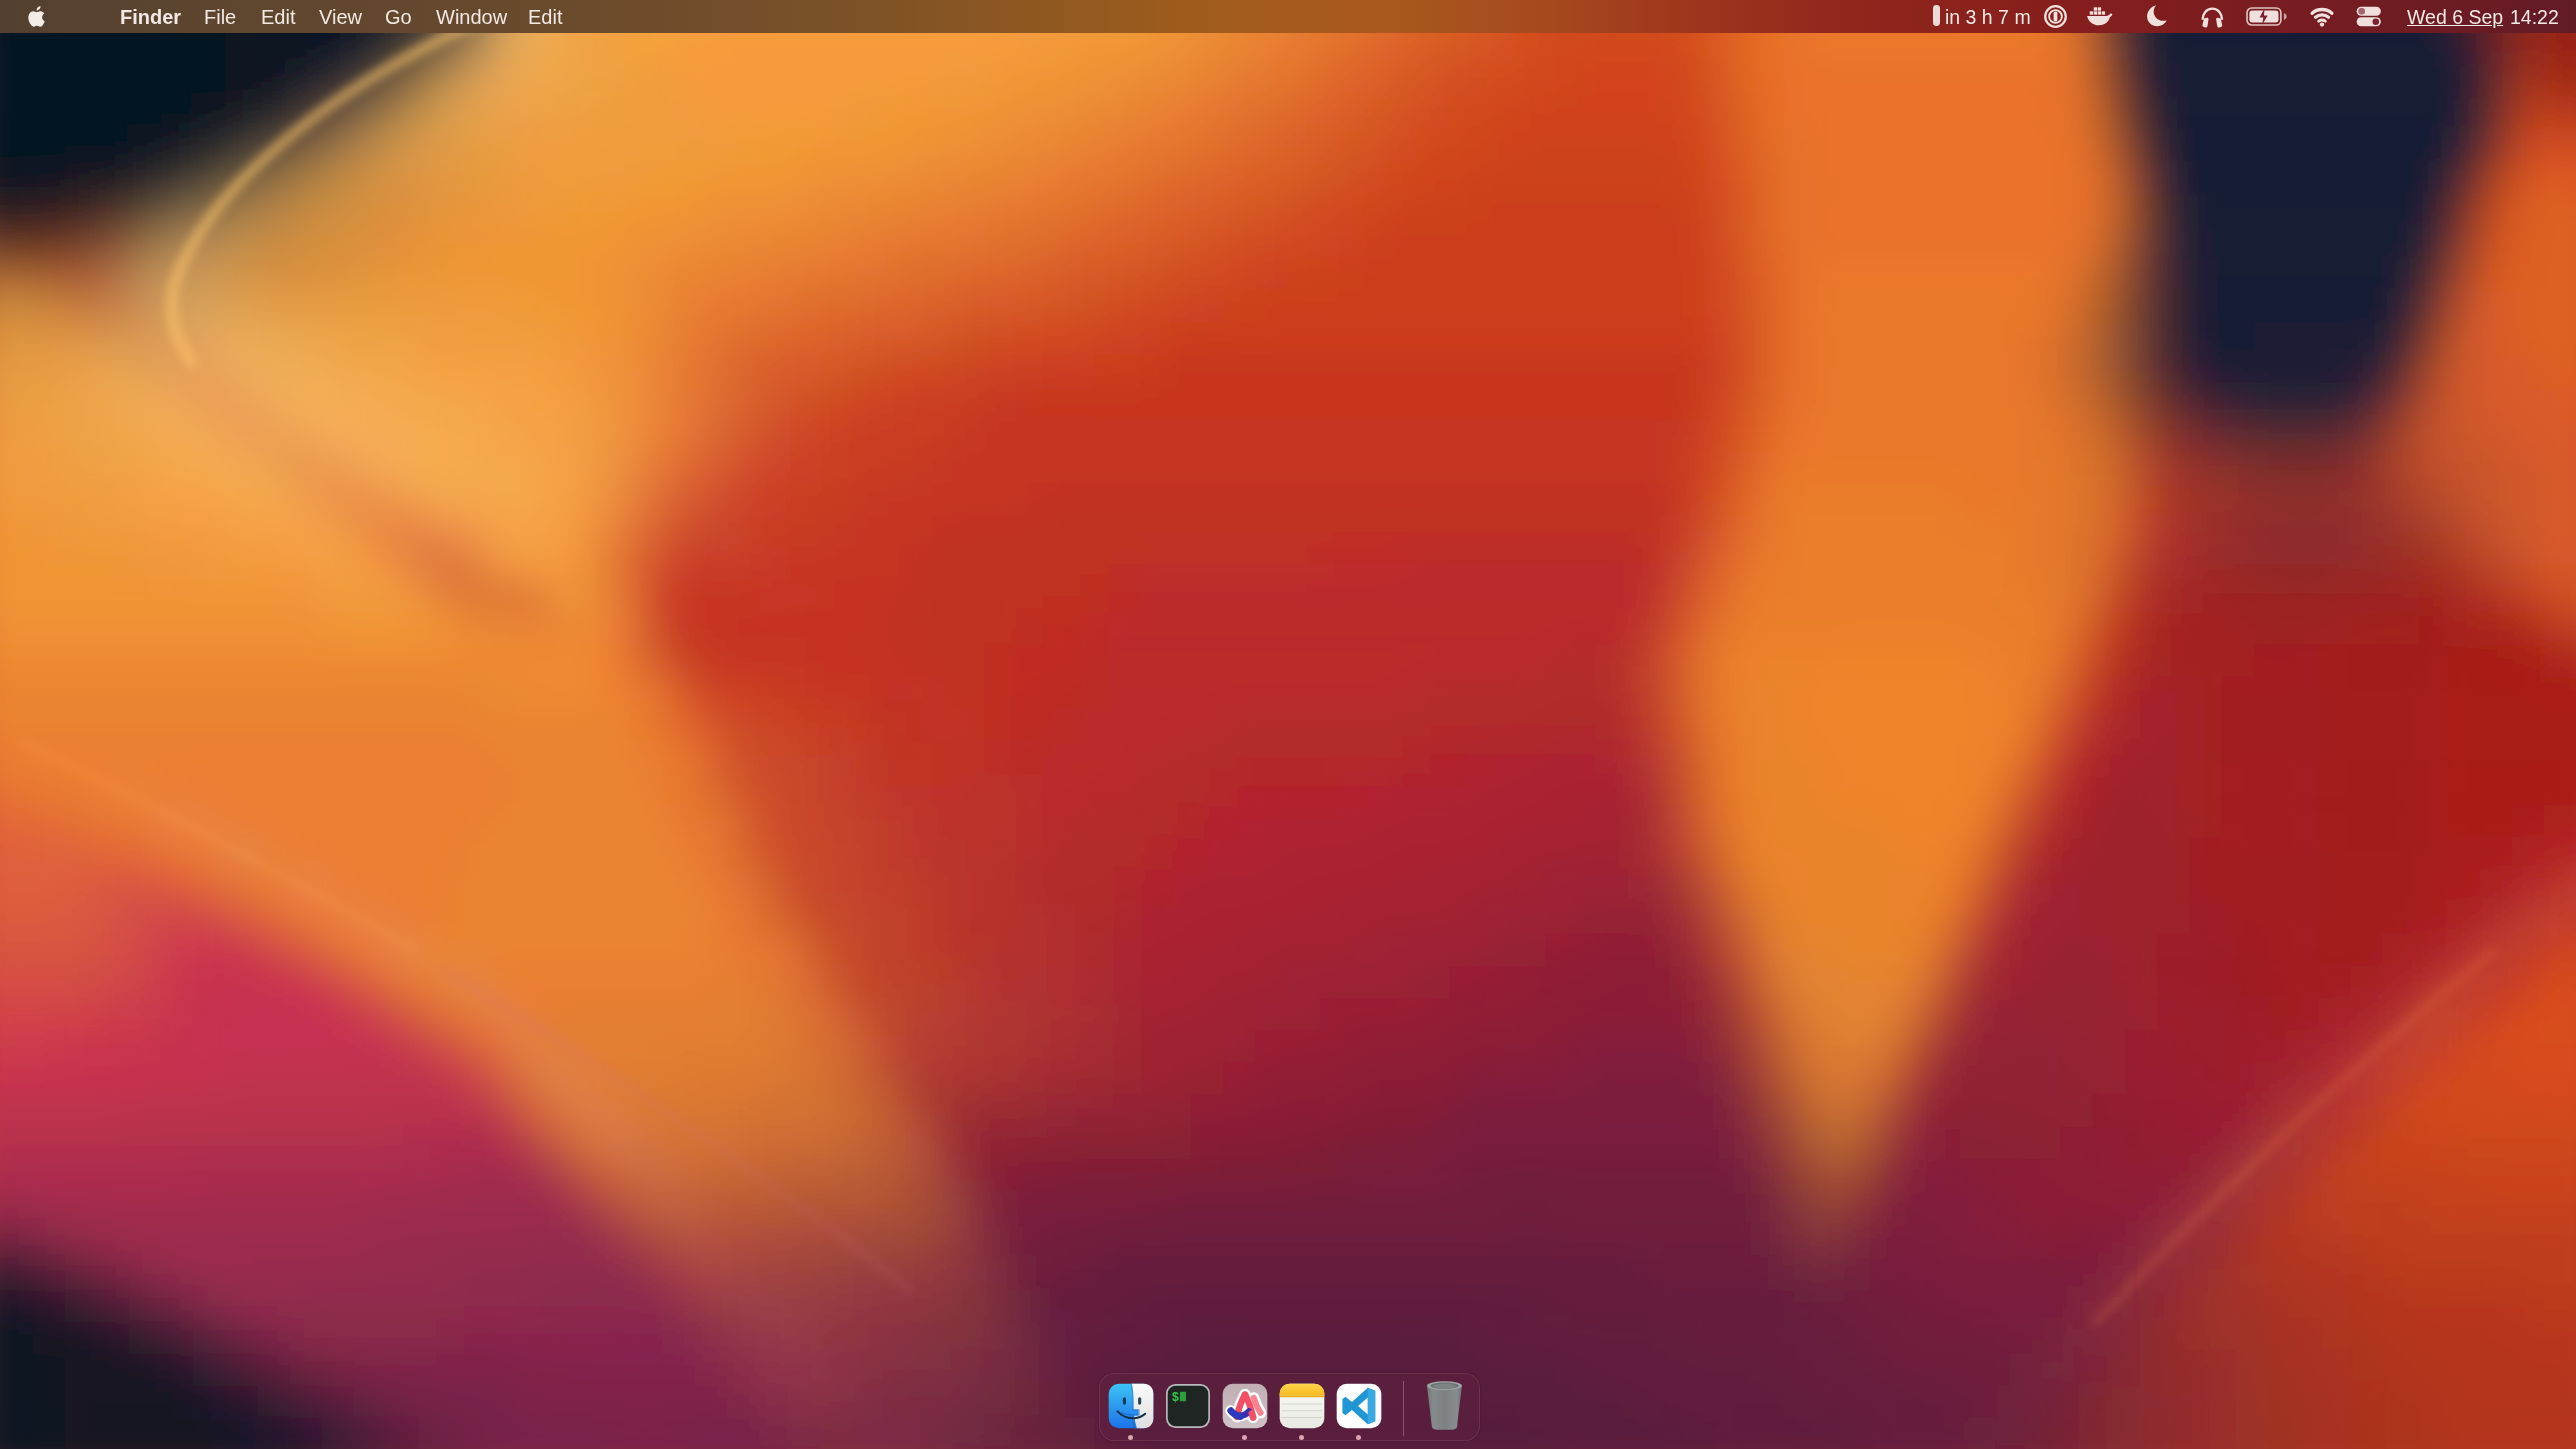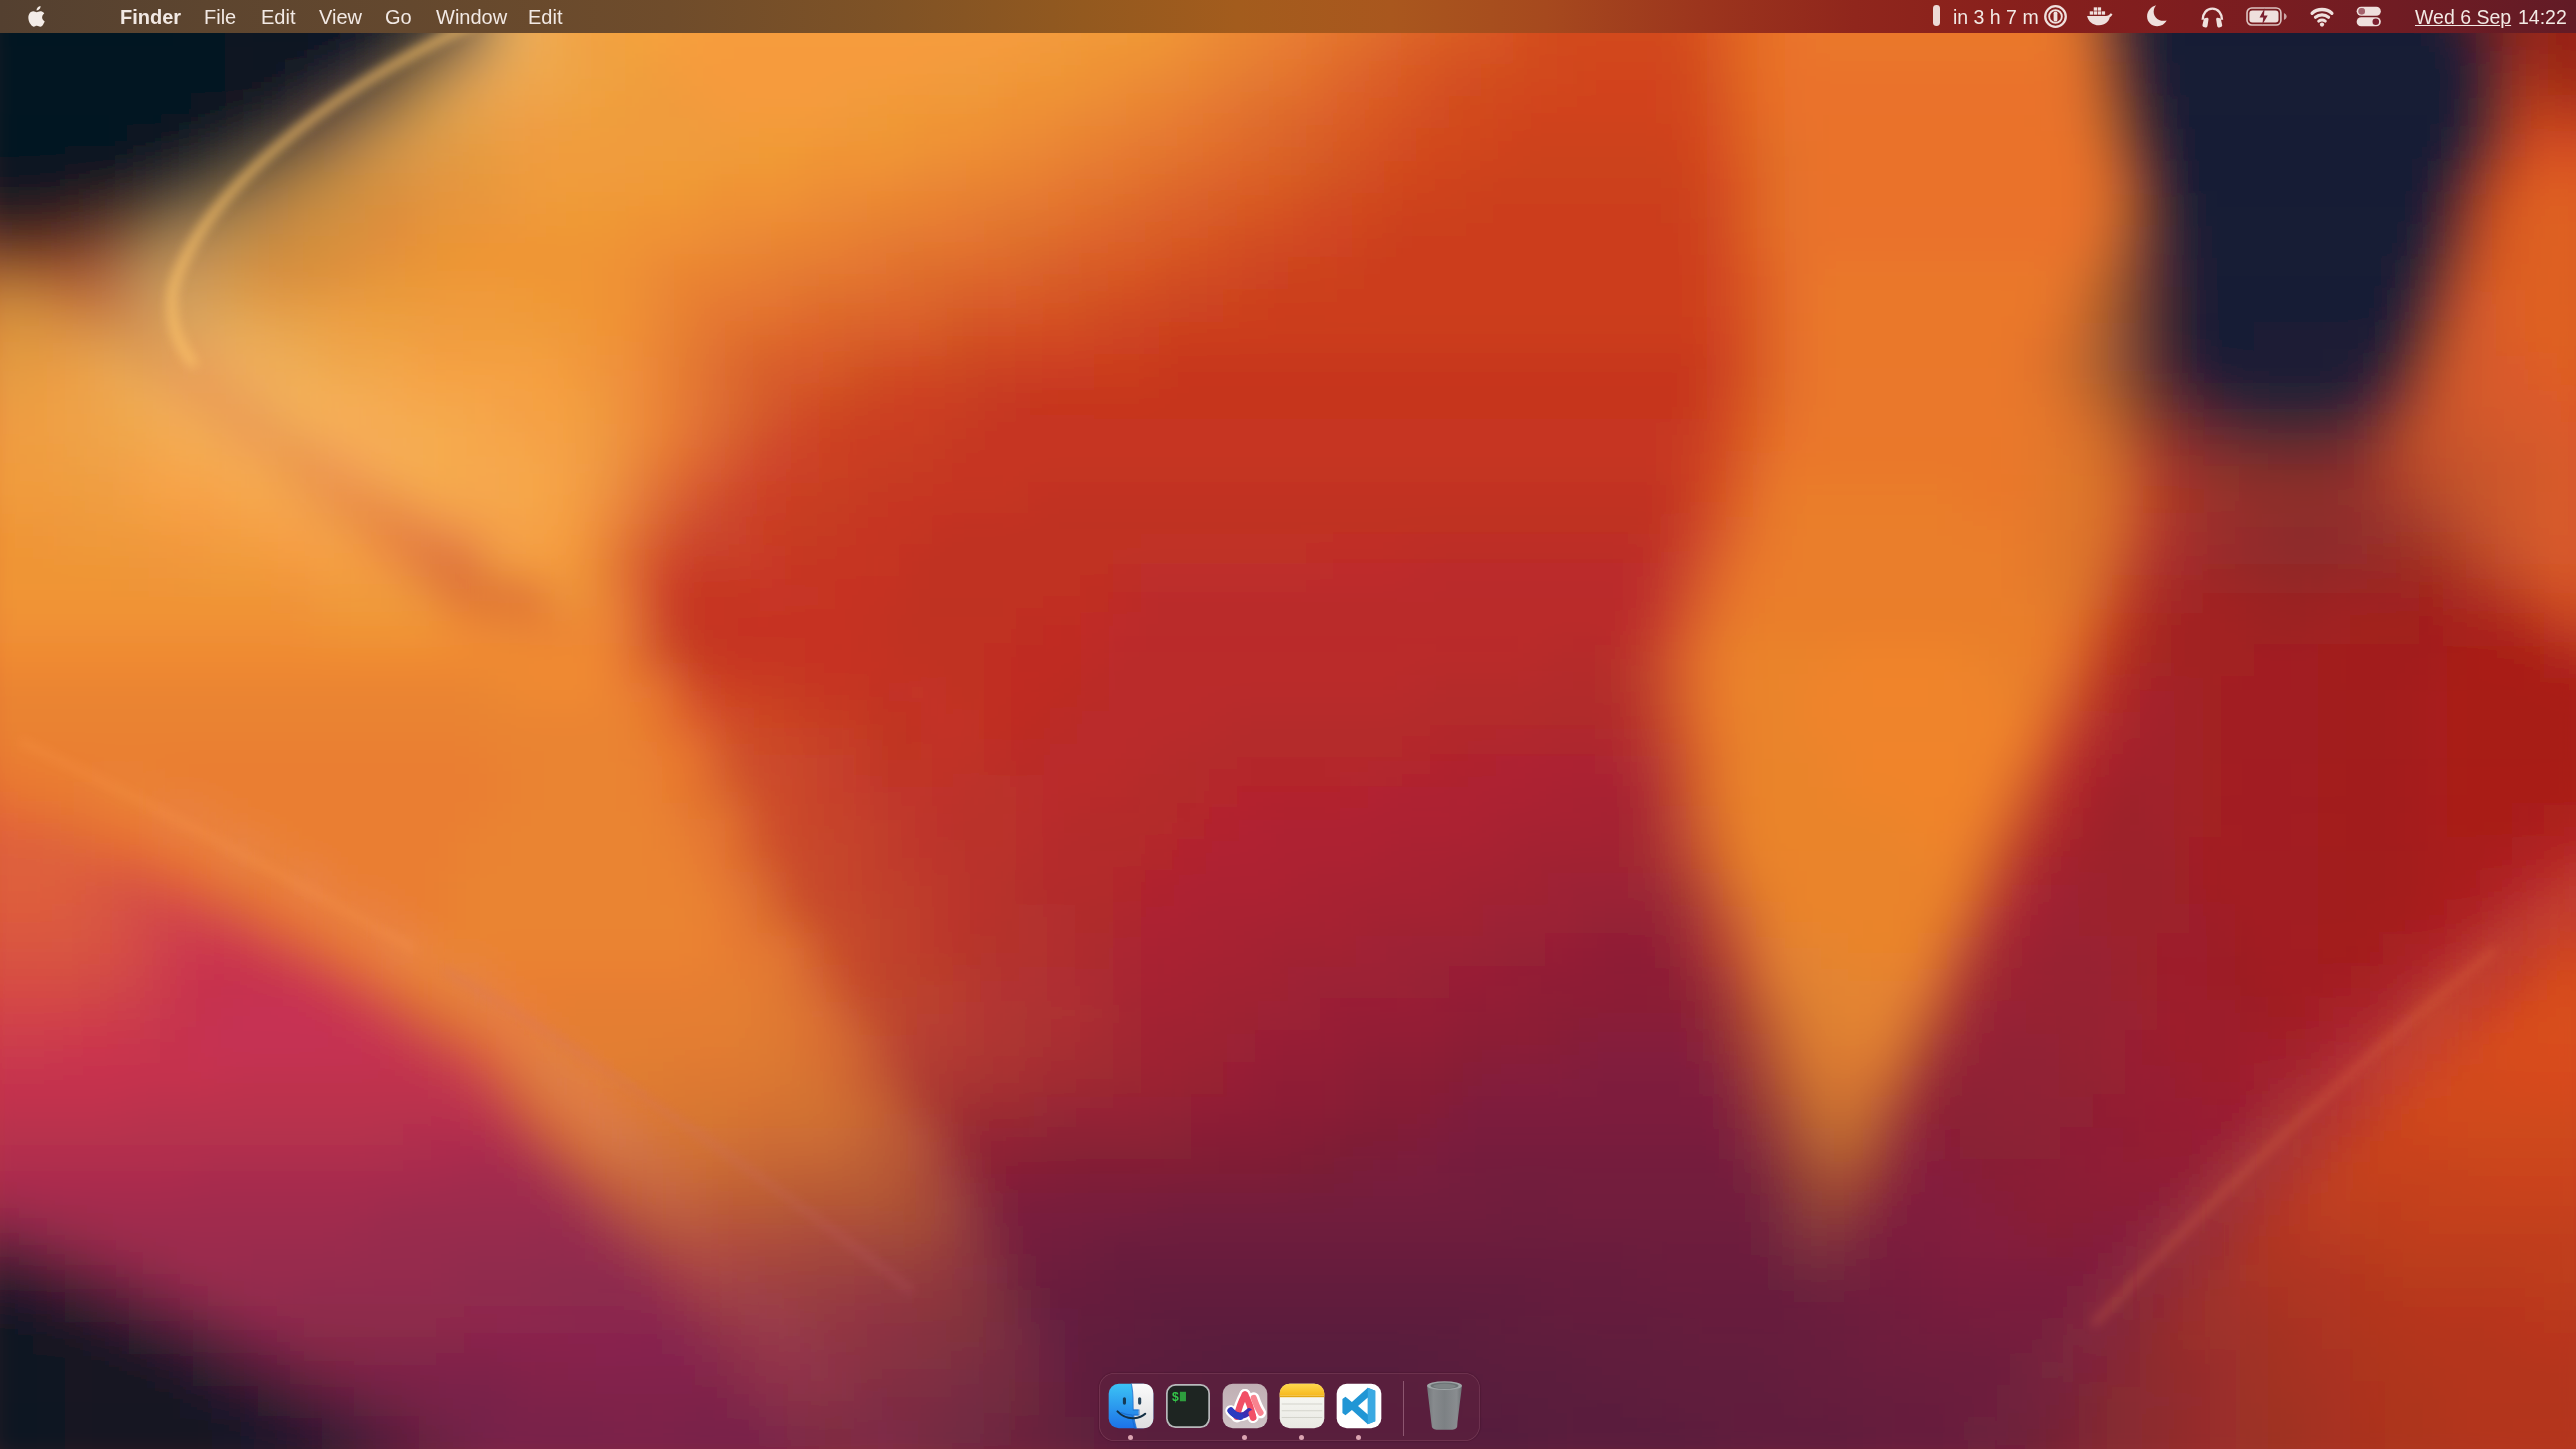--- a/index.html
+++ b/index.html
@@ -1,21 +1,21 @@
 <!DOCTYPE html>
 <html style="font-size:10.7px"><head>
 <meta charset="utf-8">
 <style>
   html,body{margin:0;padding:0;width:2576px;height:1449px;overflow:hidden;background:#c23a22;font-family:"Liberation Sans",sans-serif;}
   svg.full{position:absolute;left:0;top:0;width:2576px;height:1449px;}
   #menubar{position:absolute;left:0;top:0;width:2576px;height:33px;
     background:linear-gradient(90deg,#544030 0%,#5d452f 8%,#64482e 16%,#6f4c2b 26%,#7e5226 34%,#93591f 42%,#a35c1d 48%,#a9571e 54%,#a6491e 60%,#9c351d 66%,#90261c 72%,#88201c 78%,#7e1d1f 85%,#701c23 93%,#621b26 100%);
     color:#f2e9e4;font-size:20px;}
   .mi{position:absolute;top:0;height:33px;line-height:35px;white-space:nowrap;margin-left:48px;}
-  .mr{position:absolute;top:0;height:33px;line-height:35px;white-space:nowrap;margin-left:8px;}
+  .mr{position:absolute;top:0;height:33px;line-height:35px;white-space:nowrap;}
 </style>
 </head>
 <body>
 <svg class="full" viewBox="0 0 3840 2160" preserveAspectRatio="none">
 <defs>
   <filter id="bf" x="-10%" y="-10%" width="120%" height="120%">
         <feGaussianBlur stdDeviation="31"></feGaussianBlur>
       </filter>
   <filter id="b14" x="-50%" y="-50%" width="200%" height="200%">
         <feGaussianBlur stdDeviation="14"></feGaussianBlur>

